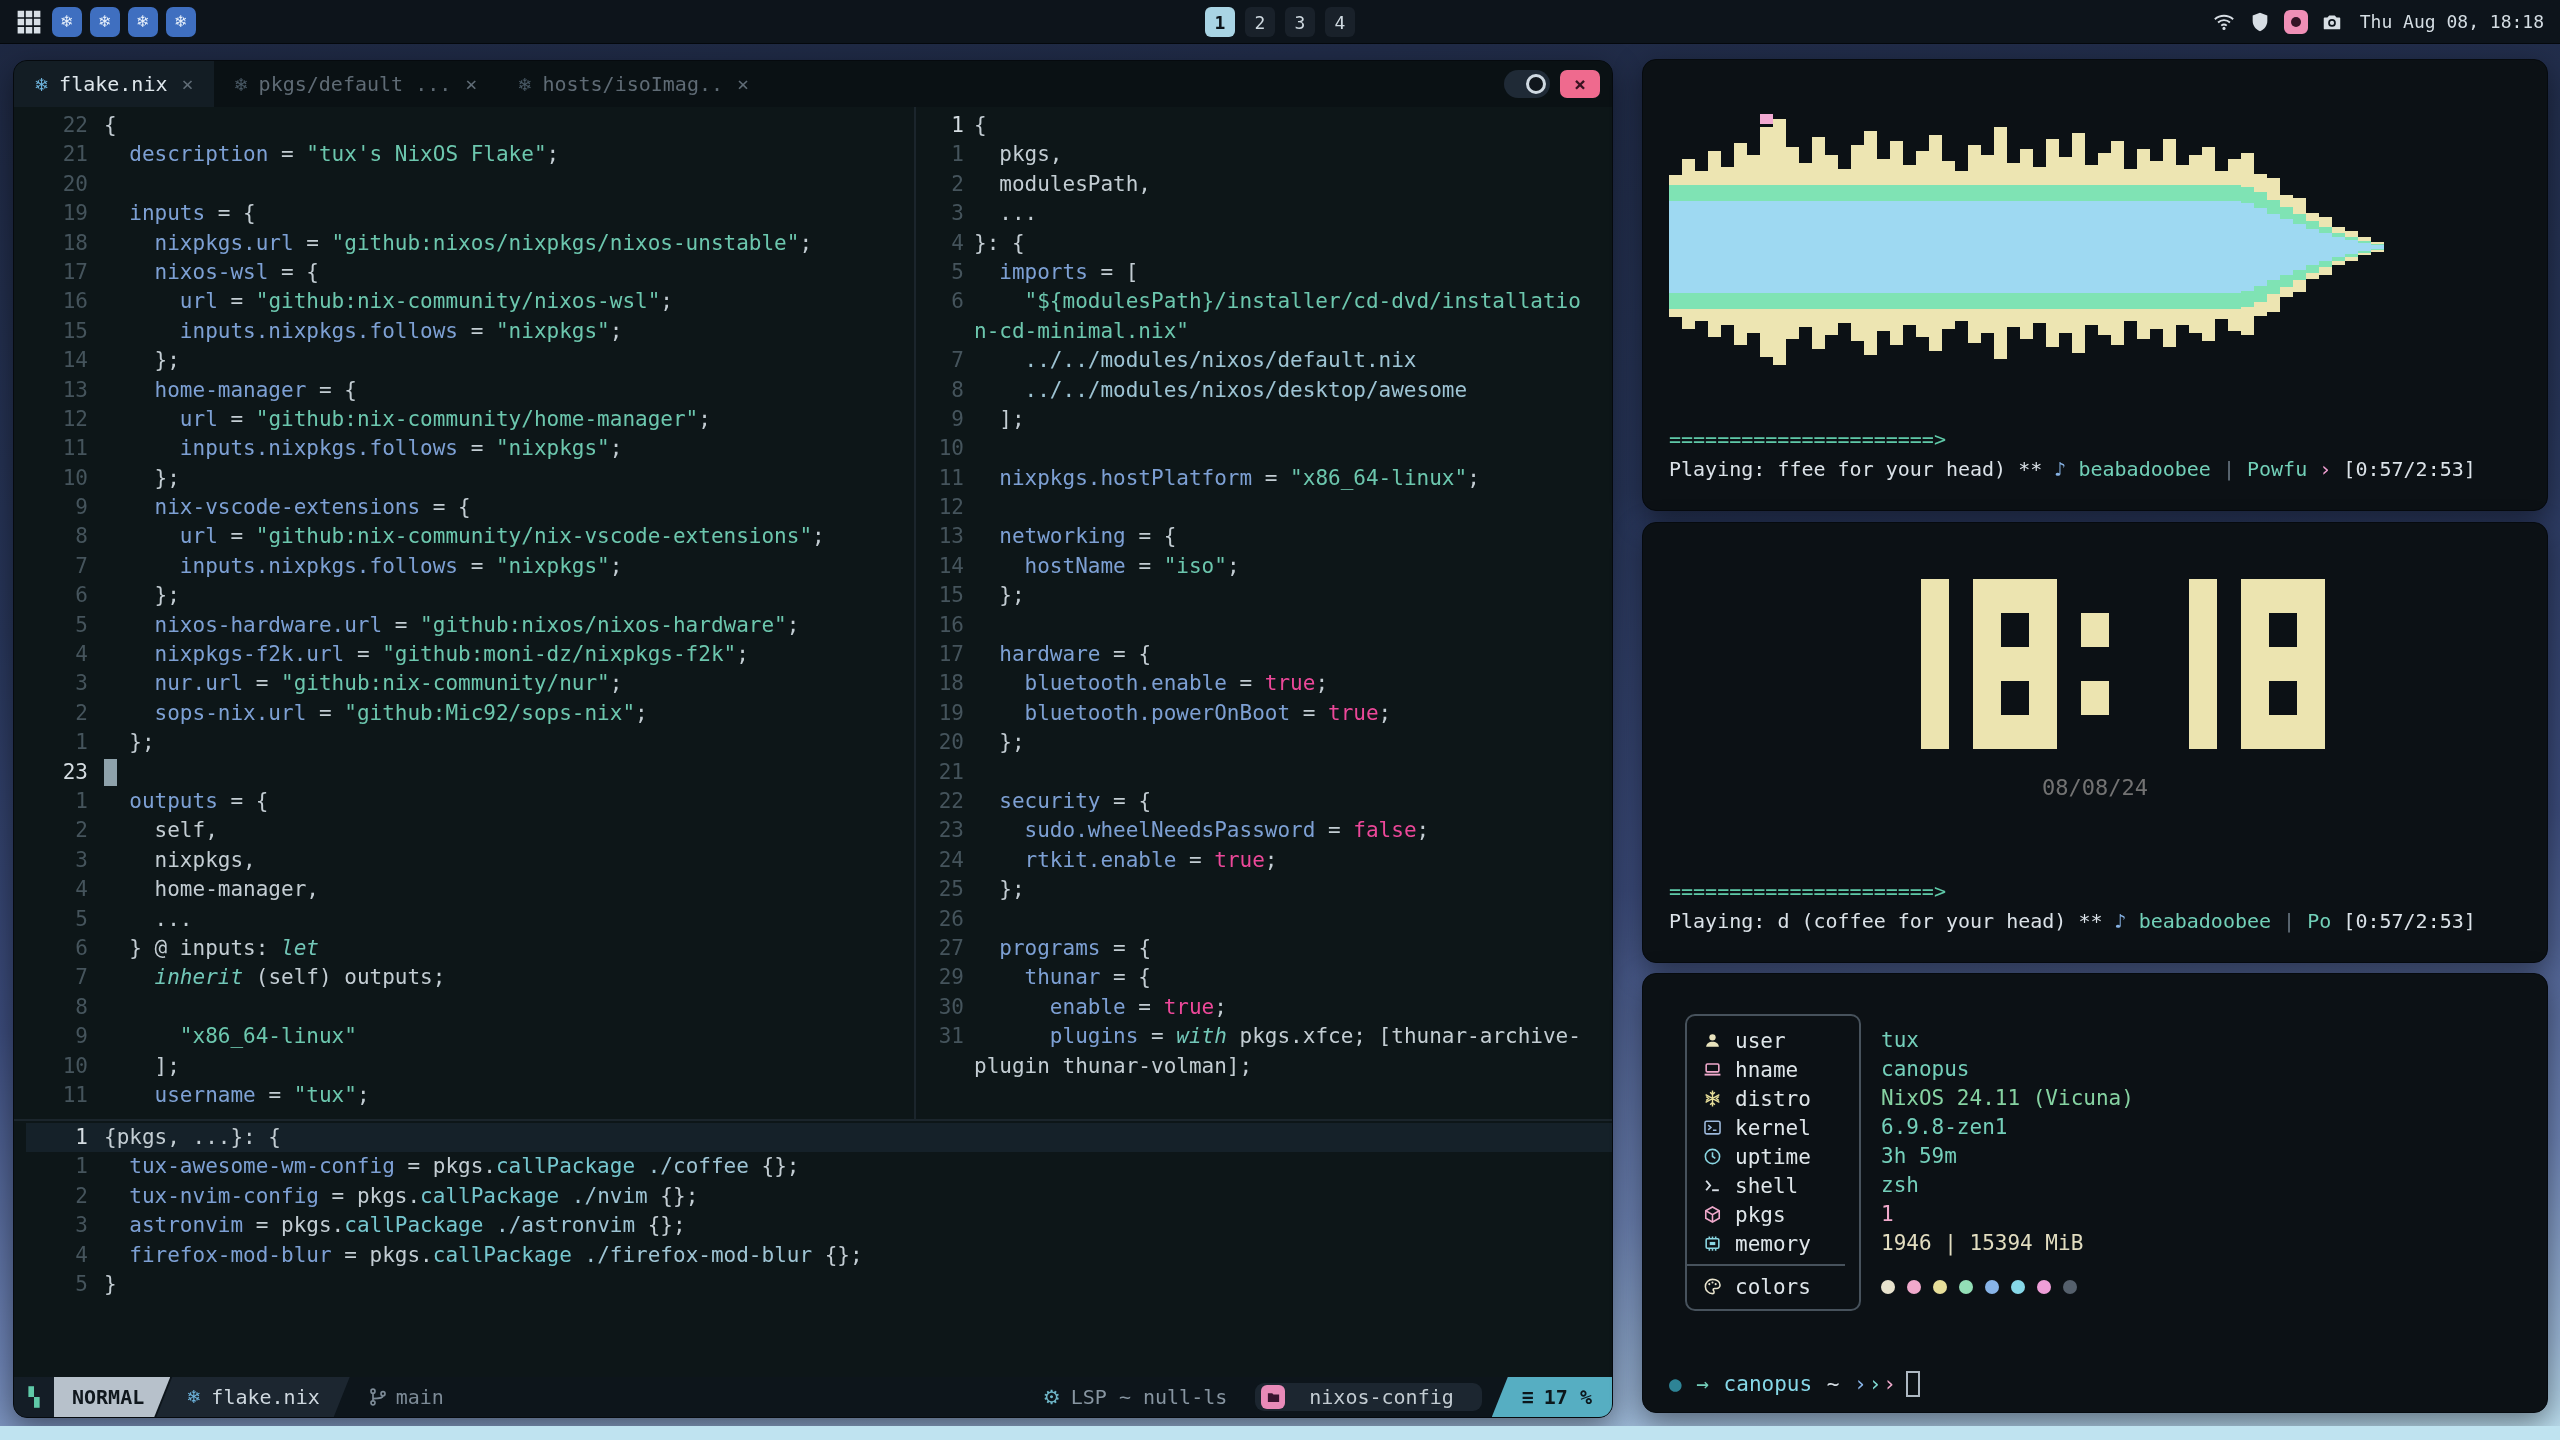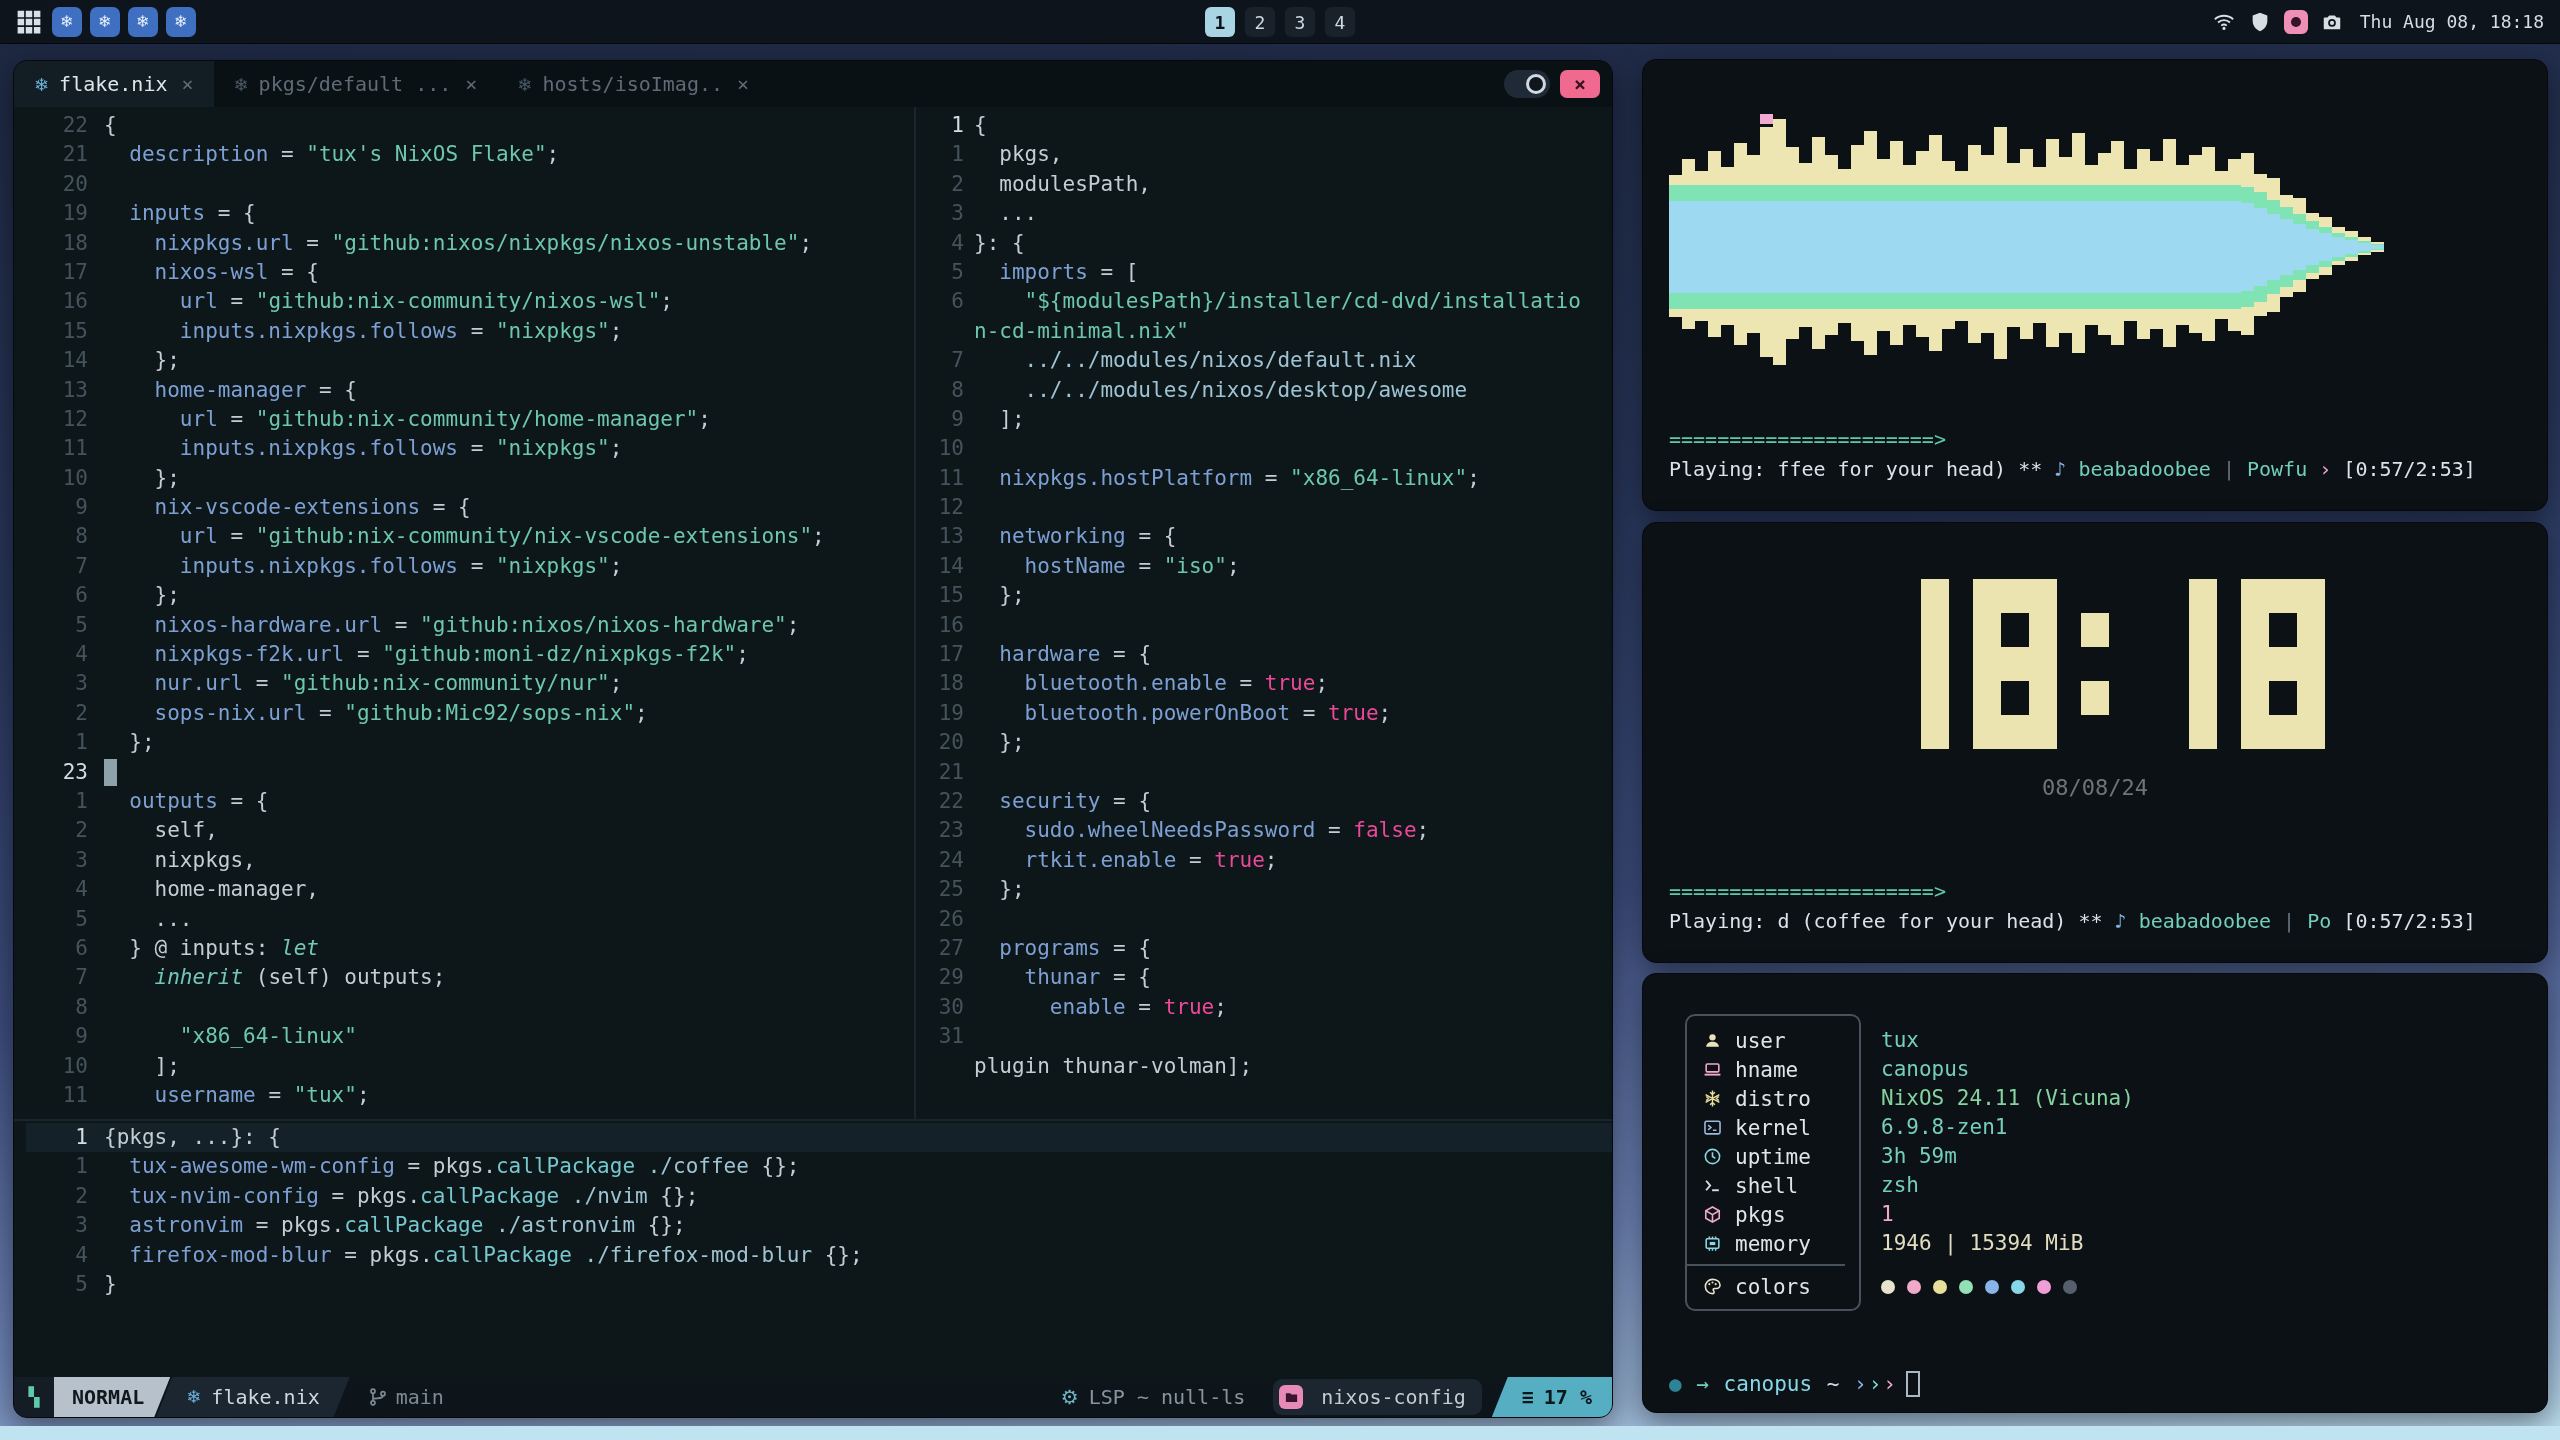--- a/index.html
+++ b/index.html
@@ -87,21 +87,21 @@
   .seg-mode{background:#b7c1cb;color:#10171d;font-weight:bold;padding:0 26px 0 18px;
     clip-path:polygon(0 0,100% 0,calc(100% - 16px) 100%,0 100%);}
   .seg-file{background:#1c2630;color:#cfd8df;margin-left:-14px;padding:0 30px;gap:10px;
     clip-path:polygon(16px 0,100% 0,calc(100% - 16px) 100%,0 100%);}
   .seg-file .nix{color:#6db3dc;font-size:18px;}
   .seg-branch{color:#7d8b97;padding:0 18px;gap:8px;}
   .seg-branch svg{width:20px;height:20px;}
   .sl-spacer{flex:1;}
   .seg-lsp{color:#8795a1;gap:10px;padding:0 18px;}
   .seg-lsp .gear{color:#6fb6c8;font-family:"DejaVu Sans",sans-serif;}
-  .seg-proj{background:#1c2630;border-radius:9px;margin:4px 10px;padding:0 16px 0 6px;gap:18px;height:36px;align-self:center;}
+  .seg-proj{background:#1c2630;border-radius:9px;margin:4px 10px;padding:0 28px 0 6px;gap:24px;height:28px;align-self:center;}
   .proj-ico{width:24px;height:24px;border-radius:6px;background:#e88ab8;color:#3a1430;
     display:flex;align-items:center;justify-content:center;}
   .proj-ico svg{width:15px;height:15px;}
   .seg-pct{background:#56aec2;color:#0c171c;font-weight:bold;padding:0 20px 0 30px;gap:10px;
     clip-path:polygon(16px 0,100% 0,100% 100%,0 100%);}
 
   
   .vis-body{flex:1;display:flex;align-items:center;padding:10px 26px 0 26px;min-height:0;}
   .wave{display:flex;align-items:center;}
   .wave-col{display:flex;flex-direction:column;flex:none;}
@@ -283,21 +283,21 @@
         <div class="crow"><span class="ln">20</span><span class="code">  };</span></div>
         <div class="crow"><span class="ln">21</span><span class="code"></span></div>
         <div class="crow"><span class="ln">22</span><span class="code">  <span class="tk-key">security</span> = {</span></div>
         <div class="crow"><span class="ln">23</span><span class="code">    <span class="tk-key">sudo.wheelNeedsPassword</span> = <span class="tk-bool">false</span>;</span></div>
         <div class="crow"><span class="ln">24</span><span class="code">    <span class="tk-key">rtkit.enable</span> = <span class="tk-bool">true</span>;</span></div>
         <div class="crow"><span class="ln">25</span><span class="code">  };</span></div>
         <div class="crow"><span class="ln">26</span><span class="code"></span></div>
         <div class="crow"><span class="ln">27</span><span class="code">  <span class="tk-key">programs</span> = {</span></div>
         <div class="crow"><span class="ln">29</span><span class="code">    <span class="tk-key">thunar</span> = {</span></div>
         <div class="crow"><span class="ln">30</span><span class="code">      <span class="tk-key">enable</span> = <span class="tk-bool">true</span>;</span></div>
-        <div class="crow"><span class="ln">31</span></div>
+        <div class="crow"><span class="ln">31</span><span class="code">      <span class="tk-key">plugins</span> = <span class="tk-kw">with</span> pkgs.xfce; [thunar-archive-</span></div>
         <div class="crow"><span class="ln"></span><span class="code">plugin thunar-volman];</span></div>
       </div>
   </div>
   <div class="hsep"></div>
   <div class="pane pane-bottom">
       <div class="crow crow-hl"><span class="ln ln-cur">1</span><span class="code">{pkgs, ...}: {</span></div>
       <div class="crow"><span class="ln">1</span><span class="code">  <span class="tk-key">tux-awesome-wm-config</span> = pkgs.<span class="tk-func">callPackage</span> <span class="tk-path">./coffee</span> {};</span></div>
       <div class="crow"><span class="ln">2</span><span class="code">  <span class="tk-key">tux-nvim-config</span> = pkgs.<span class="tk-func">callPackage</span> <span class="tk-path">./nvim</span> {};</span></div>
       <div class="crow"><span class="ln">3</span><span class="code">  <span class="tk-key">astronvim</span> = pkgs.<span class="tk-func">callPackage</span> <span class="tk-path">./astronvim</span> {};</span></div>
       <div class="crow"><span class="ln">4</span><span class="code">  <span class="tk-key">firefox-mod-blur</span> = pkgs.<span class="tk-func">callPackage</span> <span class="tk-path">./firefox-mod-blur</span> {};</span></div>

